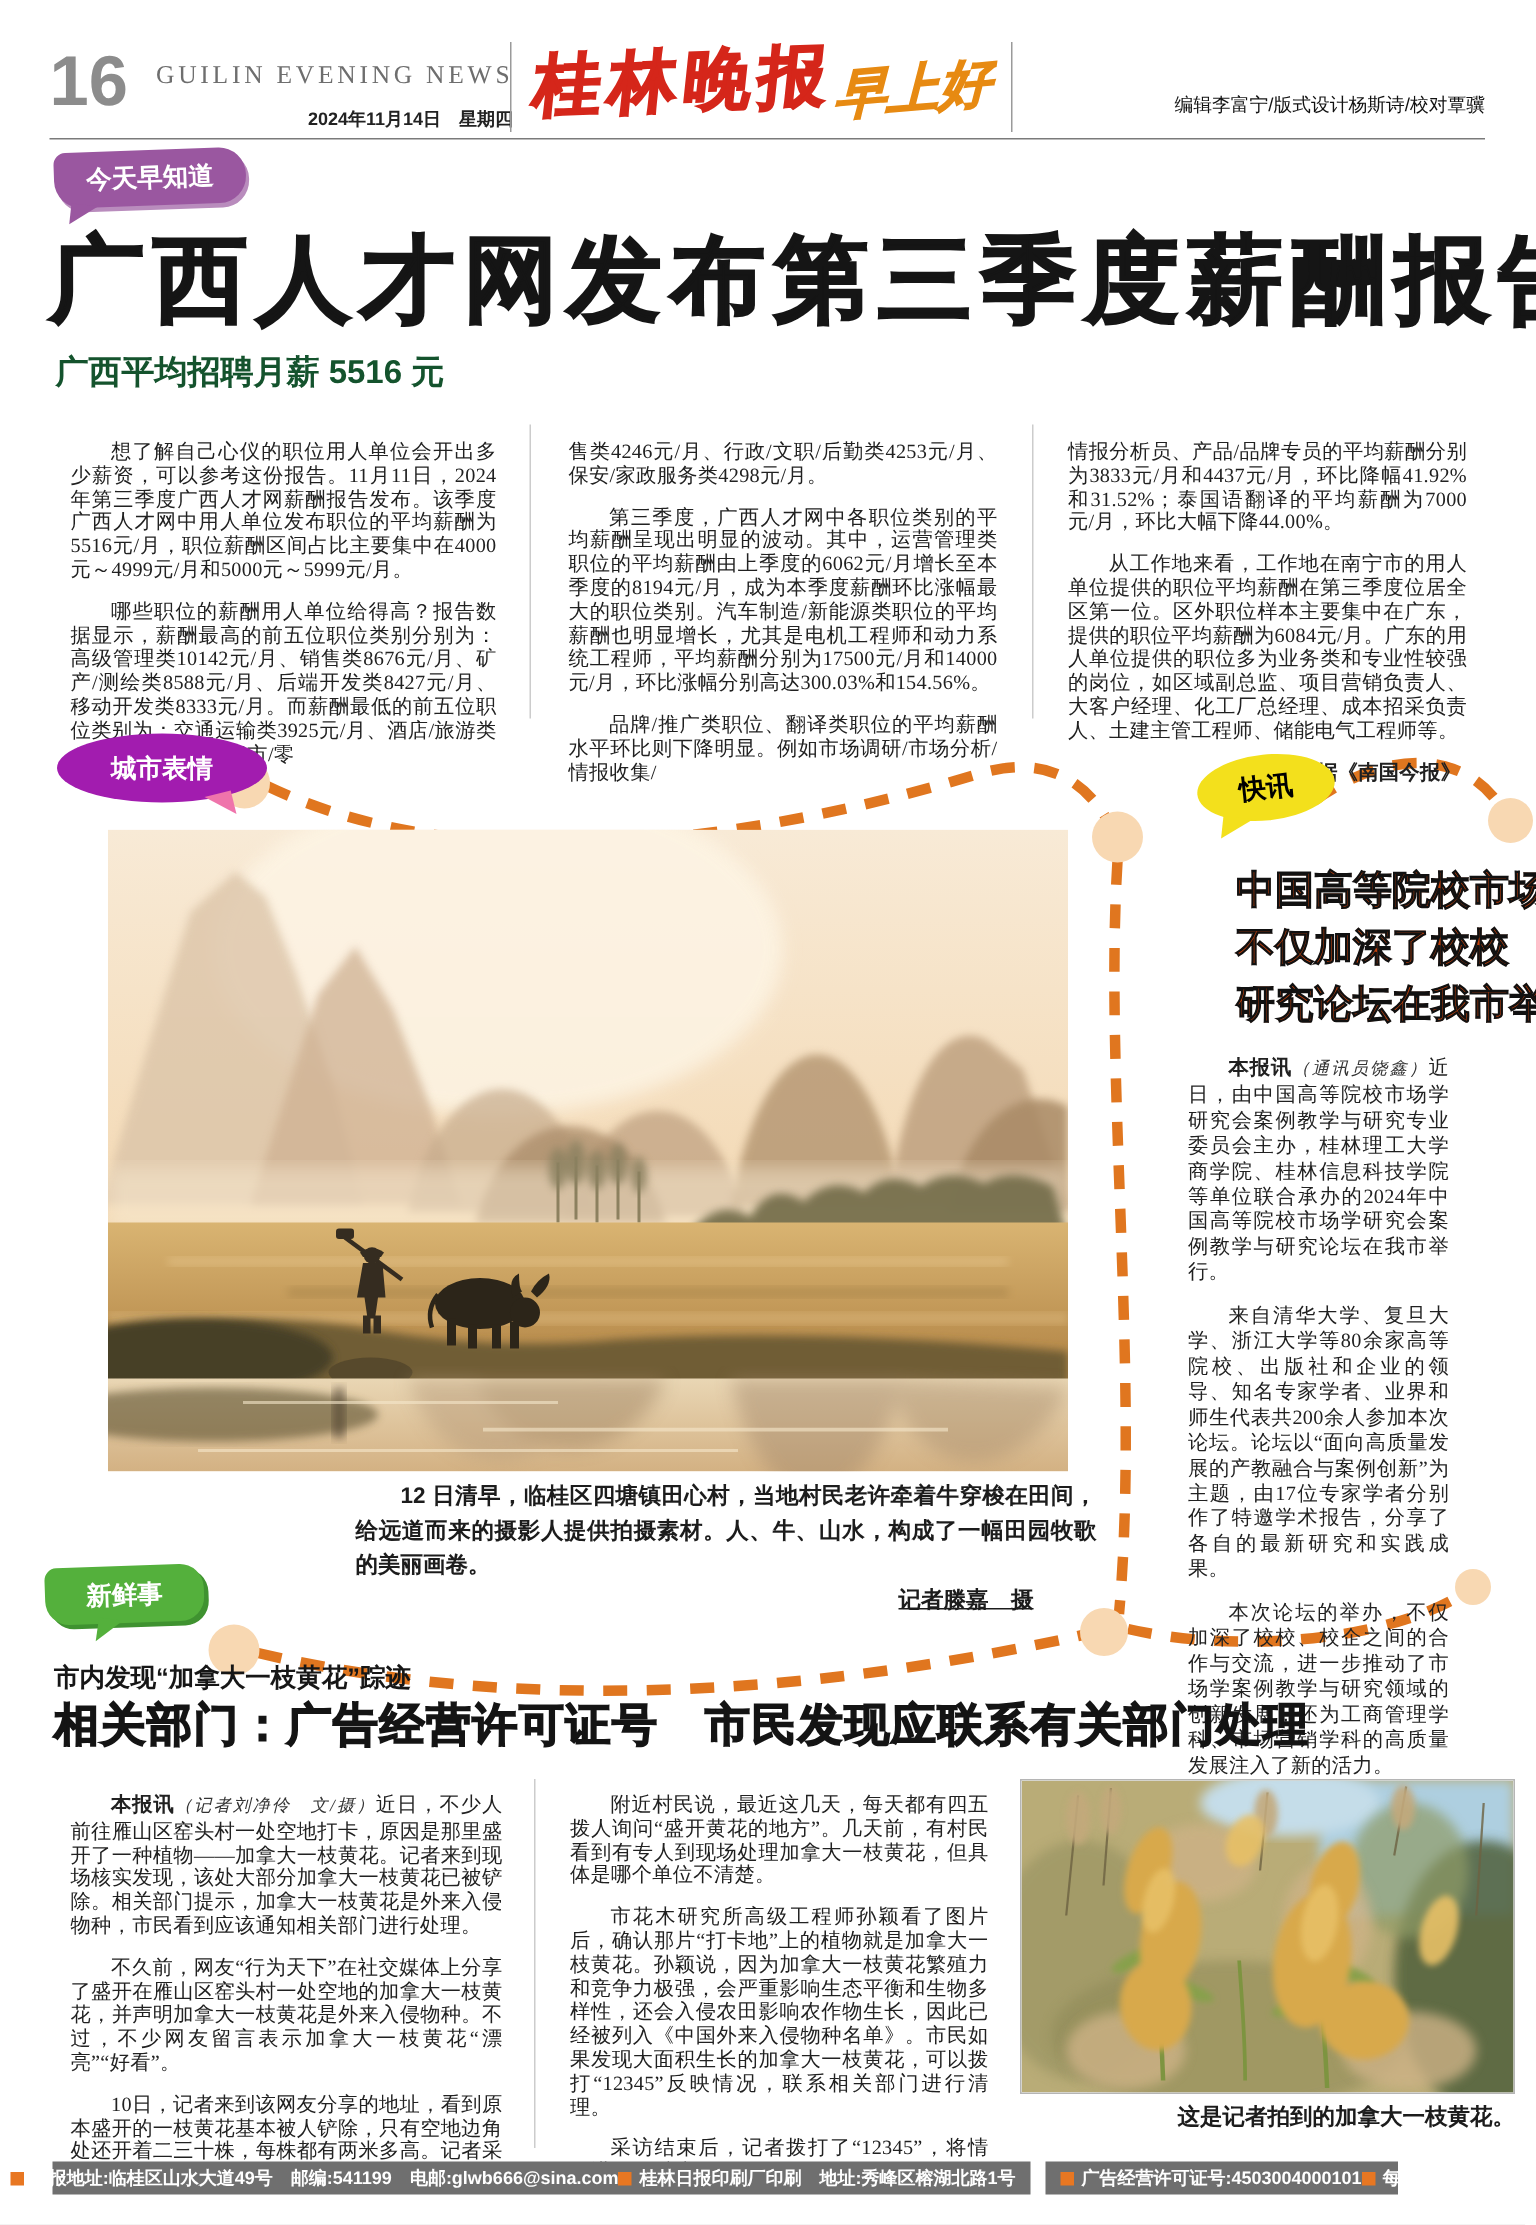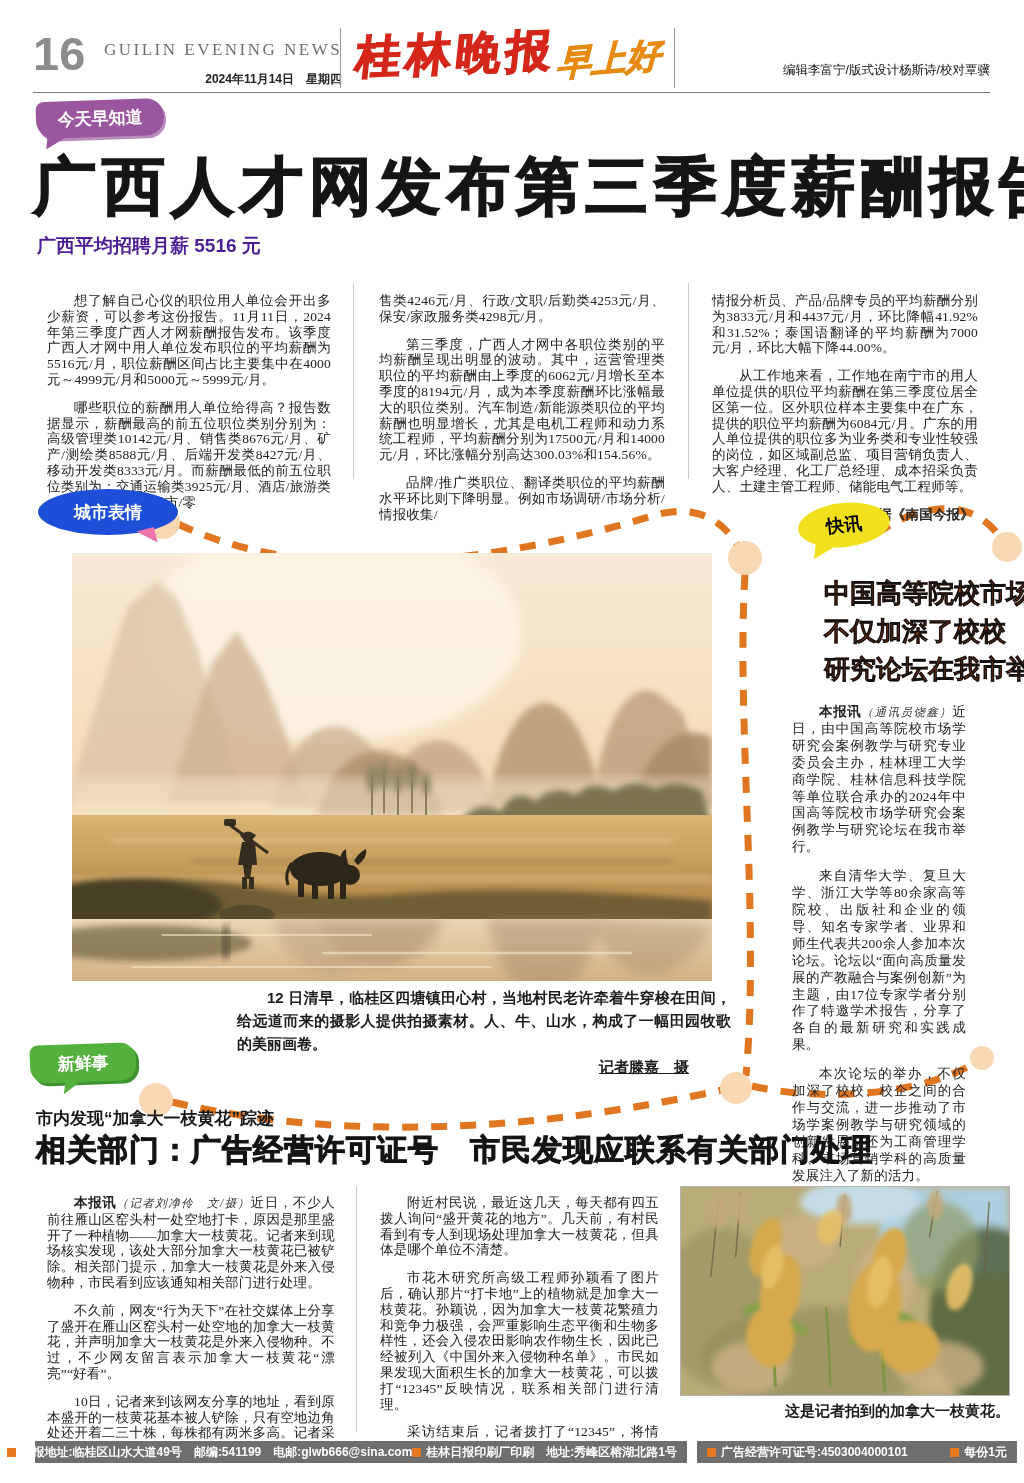--- a/index.html
+++ b/index.html
@@ -20,33 +20,33 @@
          transform:rotate(-5deg) skewX(-6deg);-webkit-text-stroke:1px #e78a12;}
   .staff{left:700px;top:62px;width:290px;text-align:right;font-size:12.5px;color:#111;}
   .hrule{left:33px;top:92px;width:957px;height:1px;background:#7a7a7a;}
 
   
   .bubble{display:flex;align-items:center;justify-content:center;color:#fff;font-weight:bold;z-index:3;}
   .bubble::after{content:"";position:absolute;width:0;height:0;border-style:solid;}
   .b-know{left:36px;top:100px;width:128px;height:37px;font-size:17px;background:#9a57a0;
           border-radius:8px 18px 18px 18px;transform:rotate(-2deg);box-shadow:2px 3px 0 #b98cbd;}
   .b-know::after{left:10px;bottom:-12px;border-width:14px 18px 0 0;border-color:#9a57a0 transparent transparent transparent;transform:rotate(8deg);}
-  .b-city{left:38px;top:489px;width:140px;height:46px;font-size:17px;background:#1d4ed8;border-radius:50%;}
+  .b-city{left:38px;top:489px;width:140px;height:46px;font-size:17px;background:#a21caf;border-radius:50%;}
   .b-city::after{right:22px;bottom:-10px;border-width:16px 0 0 18px;border-color:#ef74ab transparent transparent transparent;transform:rotate(-14deg);}
   .b-flash{left:798px;top:503px;width:92px;height:44px;font-size:18px;background:#f3e01c;color:#000;
            border-radius:50%;transform:rotate(-6deg);}
   .b-flash::after{left:14px;bottom:-11px;border-width:15px 20px 0 0;border-color:#f3e01c transparent transparent transparent;transform:rotate(12deg);}
   .b-fresh{left:30px;top:1044px;width:106px;height:38px;font-size:17px;background:#54b03c;
            border-radius:8px 16px 16px 16px;transform:rotate(-2deg);box-shadow:3px 3px 0 #3f9230;}
   .b-fresh::after{left:34px;bottom:-13px;border-width:16px 16px 0 0;border-color:#54b03c transparent transparent transparent;transform:rotate(10deg);}
 
   
   .headline1{left:33px;top:144px;width:960px;font-size:63px;font-weight:900;letter-spacing:6px;
              color:#151515;white-space:nowrap;-webkit-text-stroke:1.5px #151515;}
-  .subhead{left:37px;top:233px;font-size:19px;font-weight:bold;color:#4c1d95;}
+  .subhead{left:37px;top:233px;font-size:22px;font-weight:bold;color:#14532d;}
   .kicker{left:36px;top:1107px;font-size:17px;font-weight:bold;color:#161616;}
   .headline2{left:36px;top:1130px;font-size:30px;font-weight:900;letter-spacing:1px;color:#141414;
              white-space:nowrap;-webkit-text-stroke:1px #141414;}
 
   
   .news p{margin:12px;font-family:"Liberation Serif","DejaVu Serif",serif;font-size:13.5px;
           line-height:15.8px;letter-spacing:.2px;text-align:justify;color:#212121;}
   .news p.ind{text-indent:2em;}
   .lead{font-weight:bold;}
   .byl{font-size:11.5px;font-style:italic;letter-spacing:1px;color:#333;}
@@ -70,21 +70,21 @@
   
   .photo1{left:72px;top:553px;width:640px;height:428px;overflow:hidden;}
   .photo2{left:680px;top:1186px;width:330px;height:210px;overflow:hidden;border:1px solid #b5b5b5;box-sizing:border-box;}
   .photo1 svg,.photo2 svg{display:block;width:100%;height:100%;}
   .p2cap{left:680px;top:1402px;width:330px;text-align:right;font-size:15px;font-weight:600;color:#1c1c1c;}
 
   
   .fbar{top:1441px;height:22px;background:#6f6f6f;display:flex;align-items:center;
         justify-content:space-between;padding:0 10px;box-sizing:border-box;z-index:2;position:absolute;}
   .fbar1{left:35px;width:652px;justify-content:flex-end;}
-  .fbar2{left:697px;width:320px;}
+  .fbar2{left:697px;width:235px;}
   .fgroup{display:inline-flex;align-items:center;color:#fff;font-size:12px;font-weight:600;white-space:nowrap;}
   .sq{width:9px;height:9px;background:#e87722;margin-right:5px;flex:0 0 auto;}
 </style>
 </head>
 <body>
 
 <div class="page">
 
   <svg class="deco" width="1024" height="1483" viewBox="0 0 1024 1483">
     <g fill="none" stroke="#e0761f" stroke-width="7" stroke-dasharray="16 13">

